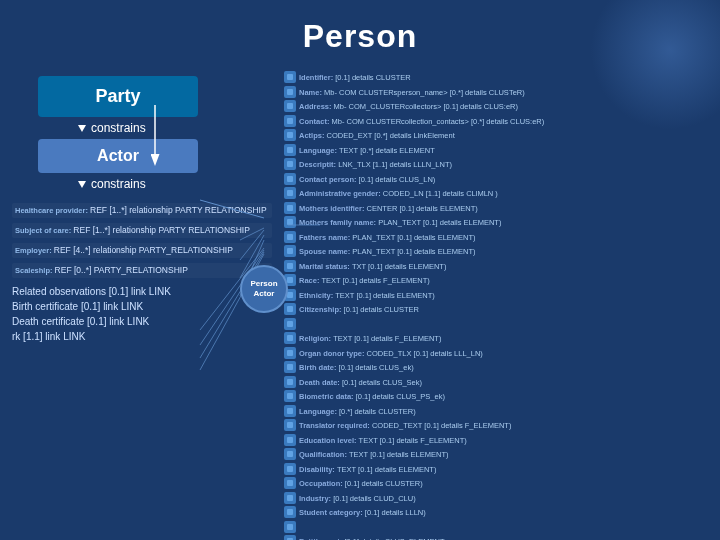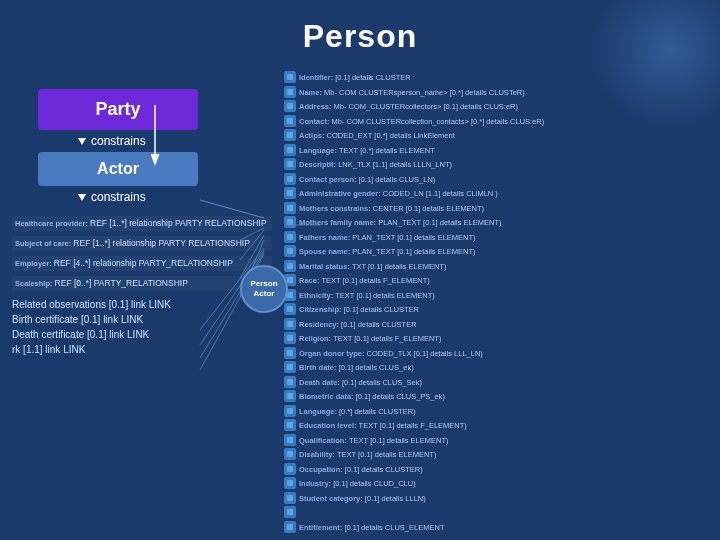--- a/index.html
+++ b/index.html
@@ -47,31 +47,31 @@
     .left-panel {
       width: 280px;
       min-height: 420px;
       padding: 10px 8px;
       position: relative;
       flex-shrink: 0;
     }
 
     
     .party-box {
-      background: #6d28d9;
+      background: #0369a1;
       color: white;
       font-size: 18px;
       font-weight: bold;
       text-align: center;
       padding: 10px 30px;
       border-radius: 4px;
       display: inline-block;
       min-width: 160px;
       margin-left: 30px;
-      margin-top: 14px;
+      margin-top: 1px;
     }
 
     .constrains-label {
       color: white;
       font-size: 12px;
       margin-left: 70px;
       margin-top: 4px;
       display: flex;
       align-items: center;
       gap: 3px;
@@ -376,21 +376,21 @@
           </svg>
         </span>
         <span class="text"><span class="key">Administrative gender: </span><span class="val">CODED_LN [1.1] details CLlMLN )</span></span>
       </div>
       <div class="right-list-item">
         <span class="icon">
           <svg viewBox="0 0 8 8" xmlns="http://www.w3.org/2000/svg">
             <rect x="1" y="1" width="6" height="6" rx="1" fill="#6aaced" opacity="0.8"></rect>
           </svg>
         </span>
-        <span class="text"><span class="key">Mothers constrains: </span><span class="val">CENTER [0.1] details ELEMENT)</span></span>
+        <span class="text"><span class="key">Mothers identifier: </span><span class="val">CENTER [0.1] details ELEMENT)</span></span>
       </div>
       <div class="right-list-item">
         <span class="icon">
           <svg viewBox="0 0 8 8" xmlns="http://www.w3.org/2000/svg">
             <rect x="1" y="1" width="6" height="6" rx="1" fill="#6aaced" opacity="0.8"></rect>
           </svg>
         </span>
         <span class="text"><span class="key">Mothers family name: </span><span class="val">PLAN_TEXT [0.1] details ELEMENT)</span></span>
       </div>
       <div class="right-list-item">
@@ -440,21 +440,20 @@
           </svg>
         </span>
         <span class="text"><span class="key">Citizenship: </span><span class="val">[0.1] details CLUSTER</span></span>
       </div>
       <div class="right-list-item">
         <span class="icon">
           <svg viewBox="0 0 8 8" xmlns="http://www.w3.org/2000/svg">
             <rect x="1" y="1" width="6" height="6" rx="1" fill="#6aaced" opacity="0.8"></rect>
           </svg>
         </span>
-        <span class="text"><span class="key">Residency: </span><span class="val">[0.1] details CLUSTER</span></span>
       </div>
       <div class="right-list-item">
         <span class="icon">
           <svg viewBox="0 0 8 8" xmlns="http://www.w3.org/2000/svg">
             <rect x="1" y="1" width="6" height="6" rx="1" fill="#6aaced" opacity="0.8"></rect>
           </svg>
         </span>
         <span class="text"><span class="key">Religion: </span><span class="val">TEXT [0.1] details F_ELEMENT)</span></span>
       </div>
       <div class="right-list-item">
@@ -489,20 +488,28 @@
         </span>
         <span class="text"><span class="key">Biometric data: </span><span class="val">[0.1] details CLUS_PS_ek)</span></span>
       </div>
       <div class="right-list-item">
         <span class="icon">
           <svg viewBox="0 0 8 8" xmlns="http://www.w3.org/2000/svg">
             <rect x="1" y="1" width="6" height="6" rx="1" fill="#6aaced" opacity="0.8"></rect>
           </svg>
         </span>
         <span class="text"><span class="key">Language: </span><span class="val">[0.*] details CLUSTER)</span></span>
+      </div>
+      <div class="right-list-item">
+        <span class="icon">
+          <svg viewBox="0 0 8 8" xmlns="http://www.w3.org/2000/svg">
+            <rect x="1" y="1" width="6" height="6" rx="1" fill="#6aaced" opacity="0.8"></rect>
+          </svg>
+        </span>
+        <span class="text"><span class="key">Translator required: </span><span class="val">CODED_TEXT [0.1] details F_ELEMENT)</span></span>
       </div>
       <div class="right-list-item">
         <span class="icon">
           <svg viewBox="0 0 8 8" xmlns="http://www.w3.org/2000/svg">
             <rect x="1" y="1" width="6" height="6" rx="1" fill="#6aaced" opacity="0.8"></rect>
           </svg>
         </span>
         <span class="text"><span class="key">Education level: </span><span class="val">TEXT [0.1] details F_ELEMENT)</span></span>
       </div>
       <div class="right-list-item">

